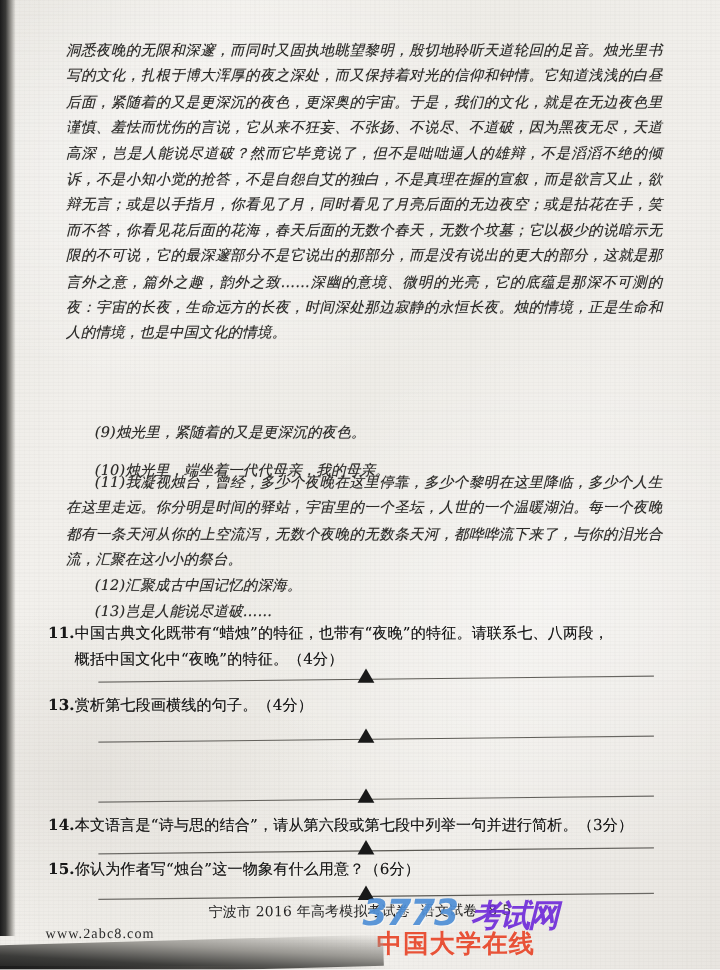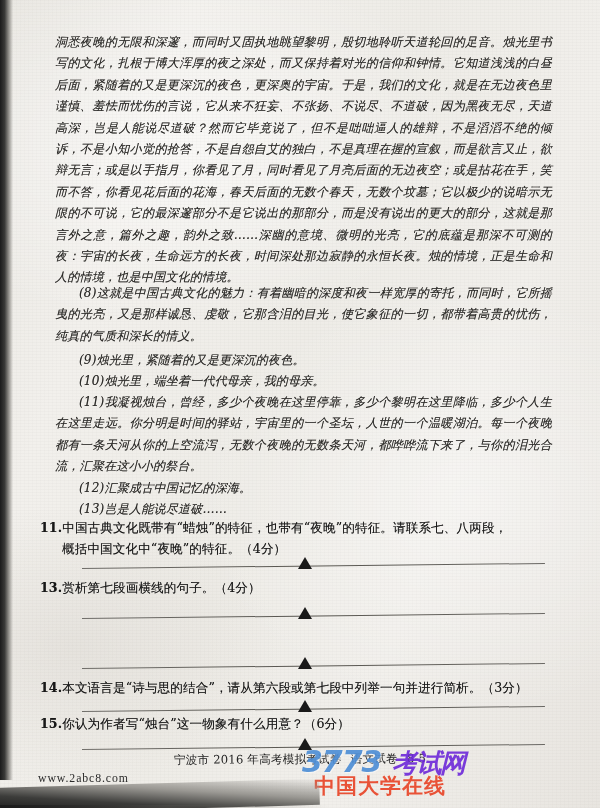--- a/index.html
+++ b/index.html
@@ -216,29 +216,26 @@
 <div id="page">
   <div id="paper-base"></div>
   <div id="paper-grain"></div>
 
   <div id="content">
 
     <div class="body-block kai" style="top:32px;">
       <p>洞悉夜晚的无限和深邃，而同时又固执地眺望黎明，殷切地聆听天道轮回的足音。烛光里书写的文化，扎根于博大浑厚的夜之深处，而又保持着对光的信仰和钟情。它知道浅浅的白昼后面，紧随着的又是更深沉的夜色，更深奥的宇宙。于是，我们的文化，就是在无边夜色里谨慎、羞怯而忧伤的言说，它从来不狂妄、不张扬、不说尽、不道破，因为黑夜无尽，天道高深，岂是人能说尽道破？然而它毕竟说了，但不是咄咄逼人的雄辩，不是滔滔不绝的倾诉，不是小知小觉的抢答，不是自怨自艾的独白，不是真理在握的宣叙，而是欲言又止，欲辩无言；或是以手指月，你看见了月，同时看见了月亮后面的无边夜空；或是拈花在手，笑而不答，你看见花后面的花海，春天后面的无数个春天，无数个坟墓；它以极少的说暗示无限的不可说，它的最深邃部分不是它说出的那部分，而是没有说出的更大的部分，这就是那言外之意，篇外之趣，韵外之致……深幽的意境、微明的光亮，它的底蕴是那深不可测的夜：宇宙的长夜，生命远方的长夜，时间深处那边寂静的永恒长夜。烛的情境，正是生命和人的情境，也是中国文化的情境。</p>
     </div>
 
-    <div class="body-block kai" style="top:283px;">
-      <p class="ind"><span>(8)</span><span>这就是中国古典文化的魅力：有着幽暗的深度和夜一样宽厚的寄托，而同时，它所摇曳的光亮，又是那样诚恳、虔敬，它那含泪的目光，使它象征的一切，都带着高贵的忧伤，纯真的气质和深长的情义。</span></p>
-    </div>
 
     <div class="body-block kai" style="top:350px;">
       <p class="ind"><span>(9)</span><span>烛光里，紧随着的又是更深沉的夜色。</span></p>
     </div>
 
-    <div class="body-block kai" style="top:371px;">
+    <div class="body-block kai" style="top:382px;">
       <p class="ind"><span>(10)</span><span>烛光里，端坐着一代代母亲，我的母亲。</span></p>
     </div>
 
     <div class="body-block kai" style="top:392px;">
       <p class="ind"><span>(11)</span><span>我凝视烛台，曾经，多少个夜晚在这里停靠，多少个黎明在这里降临，多少个人生在这里走远。你分明是时间的驿站，宇宙里的一个圣坛，人世的一个温暖湖泊。每一个夜晚都有一条天河从你的上空流泻，无数个夜晚的无数条天河，都哗哗流下来了，与你的泪光合流，汇聚在这小小的祭台。</span></p>
     </div>
 
     <div class="body-block kai" style="top:478px;">
       <p class="ind"><span>(12)</span><span>汇聚成古中国记忆的深海。</span></p>
     </div>

